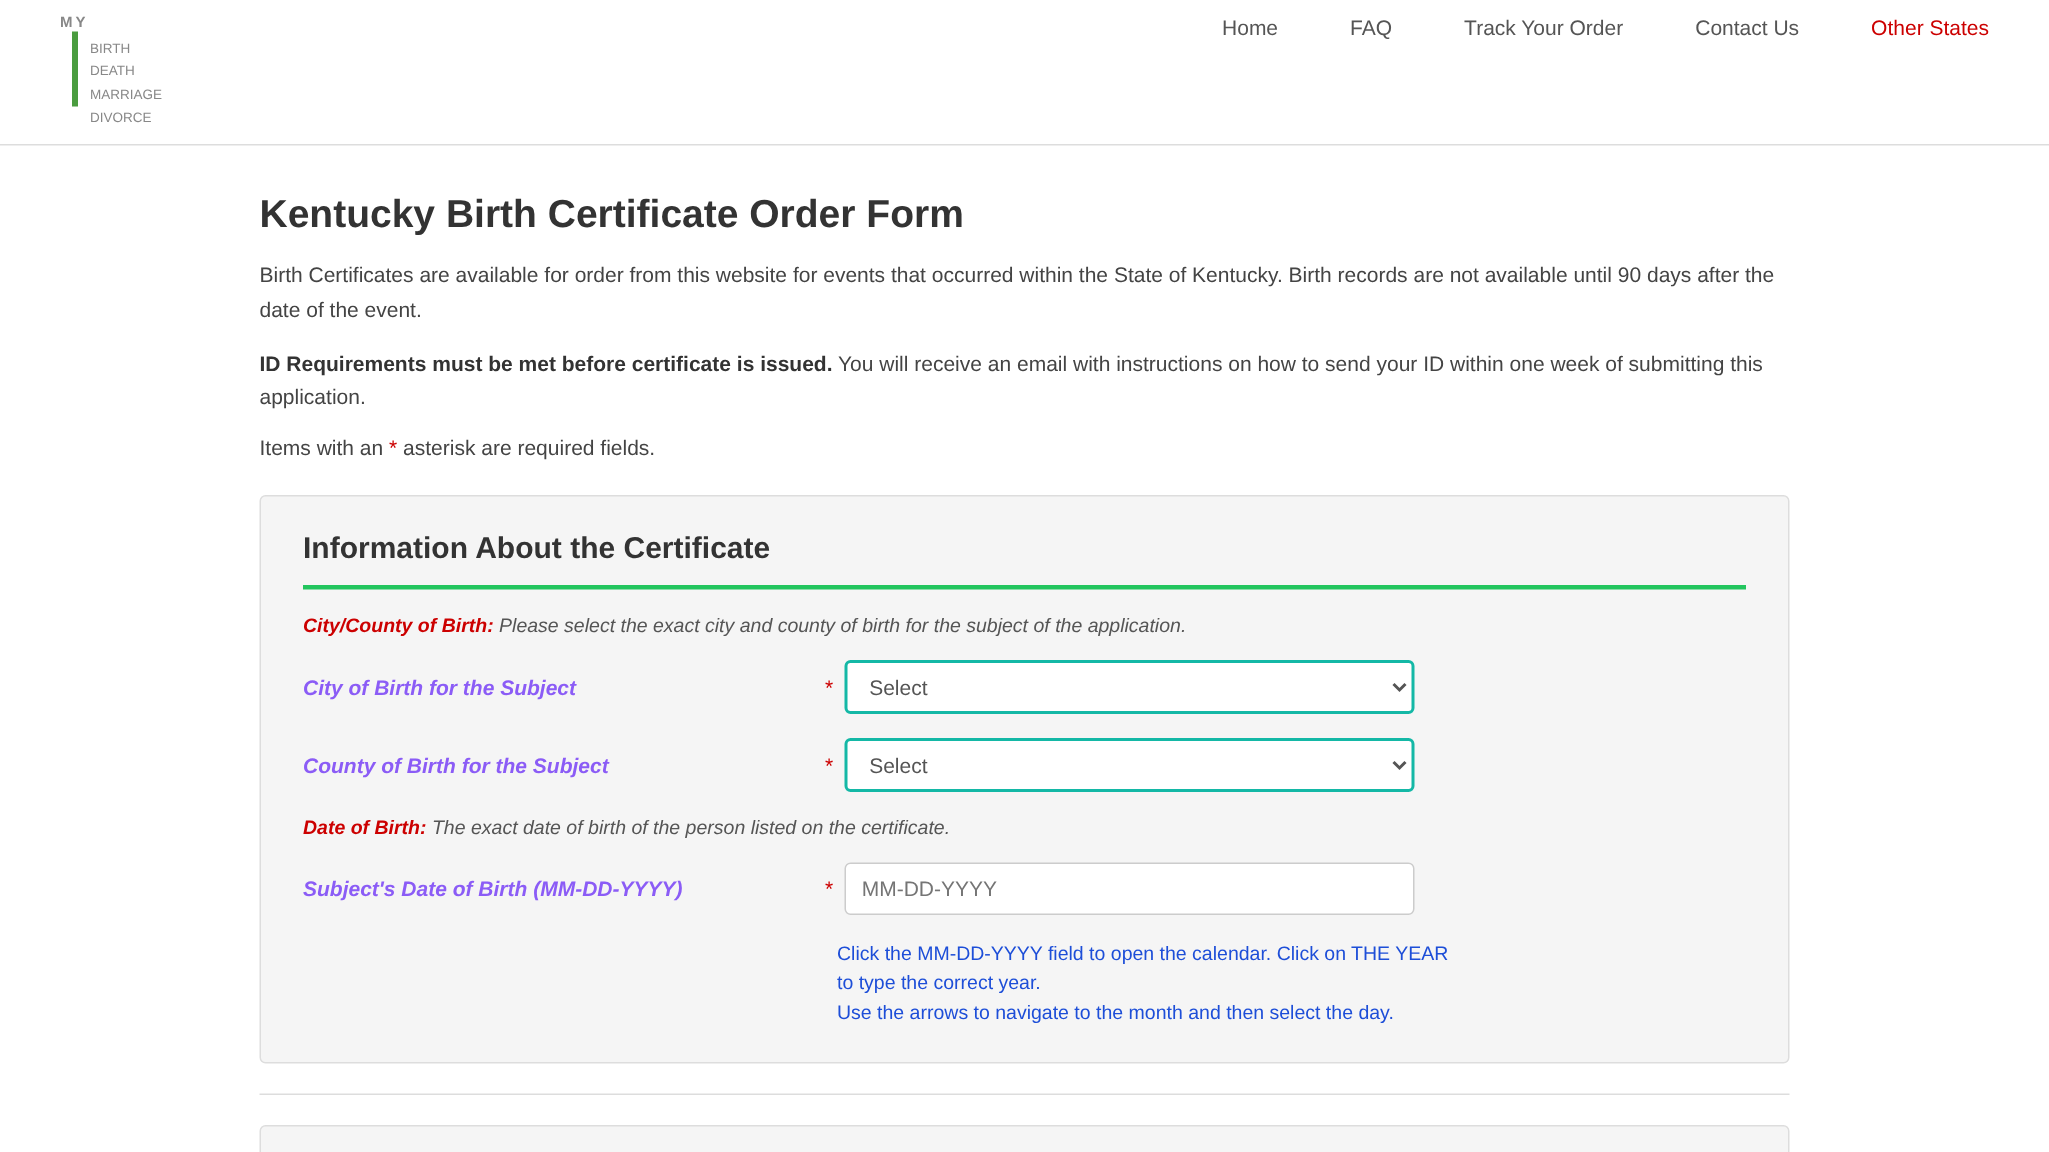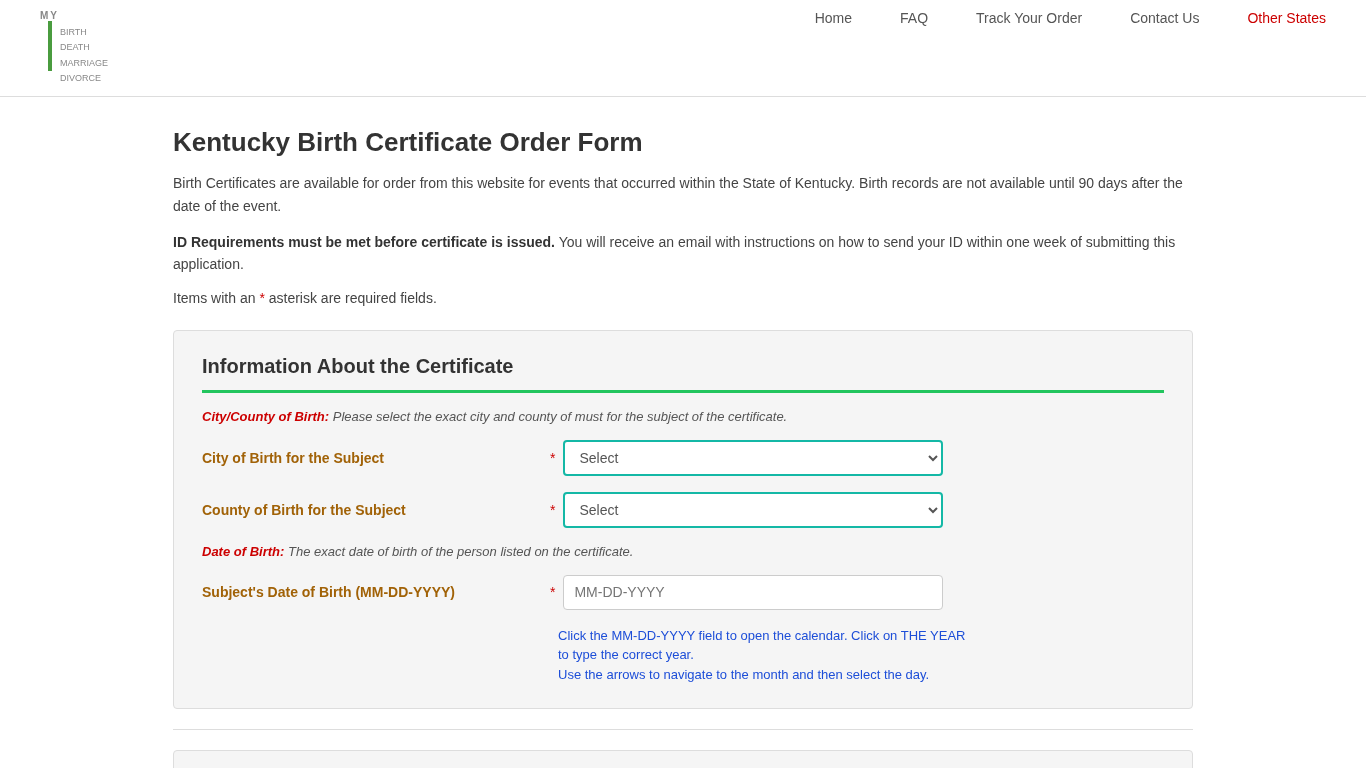--- a/index.html
+++ b/index.html
@@ -125,23 +125,24 @@
 
     .form-row {
       display: flex;
       align-items: center;
       margin-bottom: 16px;
     }
 
     .form-label {
       font-size: 14px;
       font-weight: bold;
-      color: #a16207;
+      color: #8b5cf6;
       width: 340px;
       min-width: 340px;
+      font-style: italic;
     }
 
     .required-star {
       color: #cc0000;
       margin: 0 8px;
     }
 
     .form-control-select {
       width: 380px;
       height: 36px;
@@ -230,21 +231,21 @@
 
   <p class="required-note">
     <span>Items with an </span><span class="asterisk">*</span><span> asterisk are required fields.</span>
   </p>
 
   <div class="form-section">
     <h2 class="section-title">Information About the Certificate</h2>
 
     <div class="field-note">
       <span class="label-red">City/County of Birth:</span>
-      <span class="note-text">  Please select the exact city and county of must for the subject of the certificate.</span>
+      <span class="note-text">  Please select the exact city and county of birth for the subject of the application.</span>
     </div>
 
     <div class="form-row">
       <label class="form-label">City of Birth for the Subject</label>
       <span class="required-star">*</span>
       <select class="form-control-select">
         <option>Select</option>
       </select>
     </div>
 

